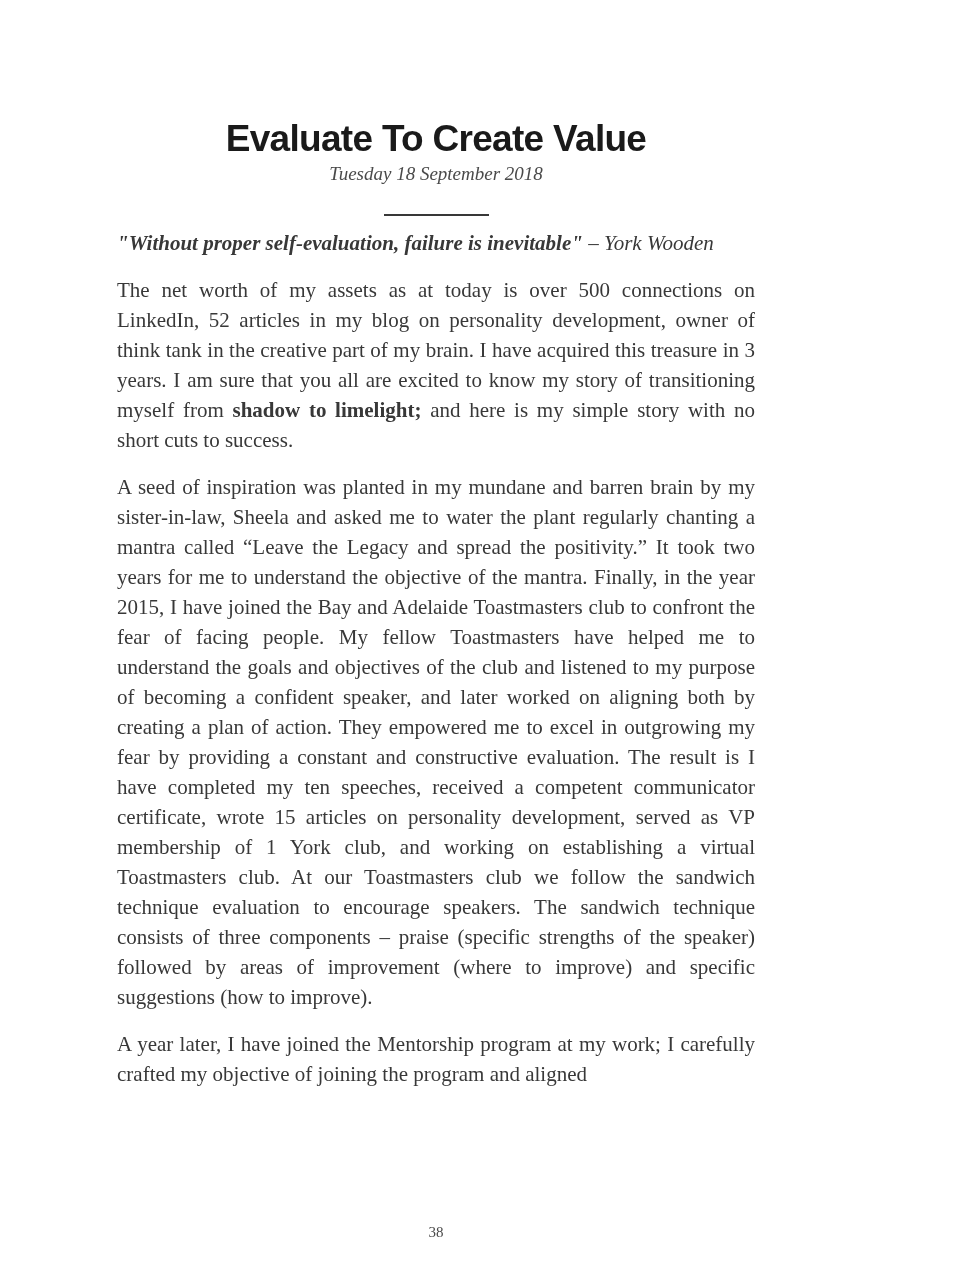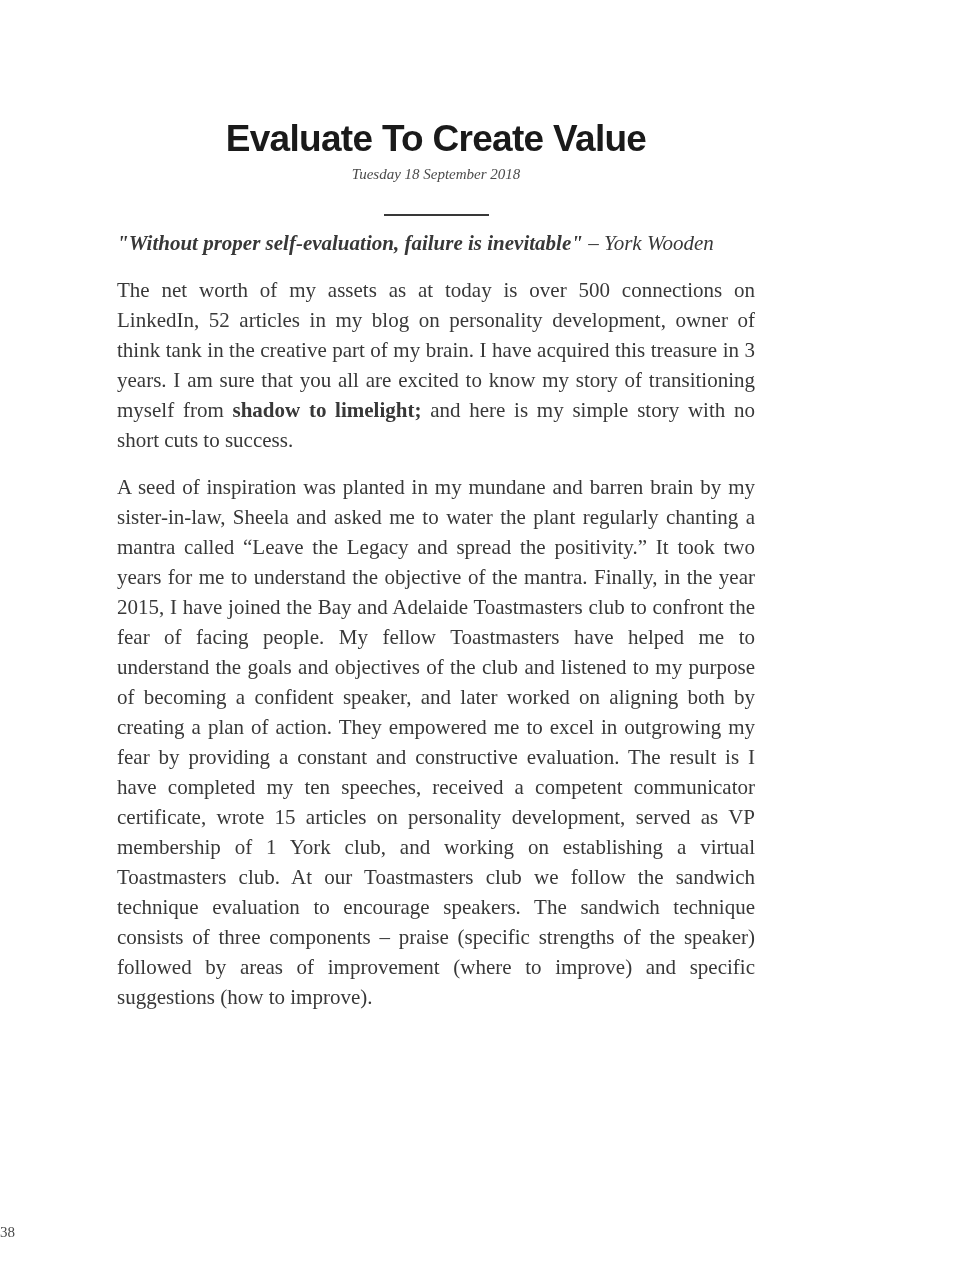--- a/index.html
+++ b/index.html
@@ -28,21 +28,21 @@
     font-size: 37px;
     line-height: 44px;
     letter-spacing: -0.7px;
     text-align: center;
     color: var(--title-color, #1a1a1a);
   }
   .date {
     margin-top: 3px;
     text-align: center;
     font-style: italic;
-    font-size: 15px;
+    font-size: 19px;
     line-height: 20px;
     color: var(--muted-color, #4a4a4a);
   }
   .divider {
     width: 105px;
     margin: 30px auto 0;
     border-top: 2px solid var(--text-color, #383838);
   }
   .para {
     margin: 17px 0 0;
@@ -59,20 +59,21 @@
   }
   .para b {
     font-weight: 700;
     margin-top: 22px;
   }
   .page-number {
     position: absolute;
     left: 0;
     right: 0;
     top: 1222px;
+    text-align: center;
     font-size: 15px;
     line-height: 20px;
     color: var(--muted-color, #4a4a4a);
   }
 </style>
 </head>
 <body>
 
 <div class="page">
   <div class="page-inner">
@@ -82,17 +83,18 @@
     <div class="date">Tuesday 18 September 2018</div>
 
     <div class="divider"></div>
 
     <p class="para quote"><span class="q-text">"Without proper self-evaluation, failure is inevitable"</span><span class="q-attr"> – York Wooden</span></p>
 
     <p class="para"><span>The net worth of my assets as at today is over 500 connections on LinkedIn, 52 articles in my blog on personality development, owner of think tank in the creative part of my brain. I have acquired this treasure in 3 years. I am sure that you all are excited to know my story of transitioning myself from </span><b>shadow to limelight;</b><span> and here is my simple story with no short cuts to success.</span></p>
 
     <p class="para">A seed of inspiration was planted in my mundane and barren brain by my sister-in-law, Sheela and asked me to water the plant regularly chanting a mantra called “Leave the Legacy and spread the positivity.” It took two years for me to understand the objective of the mantra. Finally, in the year 2015, I have joined the Bay and Adelaide Toastmasters club to confront the fear of facing people. My fellow Toastmasters have helped me to understand the goals and objectives of the club and listened to my purpose of becoming a confident speaker, and later worked on aligning both by creating a plan of action. They empowered me to excel in outgrowing my fear by providing a constant and constructive evaluation. The result is I have completed my ten speeches, received a competent communicator certificate, wrote 15 articles on personality development, served as VP membership of 1 York club, and working on establishing a virtual Toastmasters club. At our Toastmasters club we follow the sandwich technique evaluation to encourage speakers. The sandwich technique consists of three components – praise (specific strengths of the speaker) followed by areas of improvement (where to improve) and specific suggestions (how to improve).</p>
 
+    <p class="para">A year later, I have joined the Mentorship program at my work; I carefully crafted my objective of joining the program and aligned</p>
 
   </div>
 
   <div class="page-number">38</div>
 </div>
 
 </body></html>

